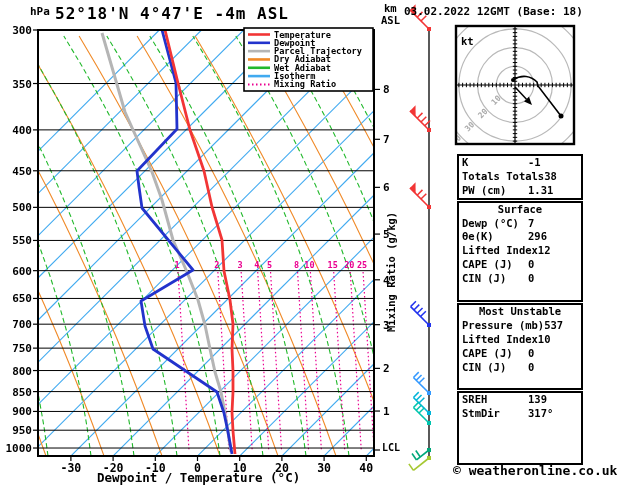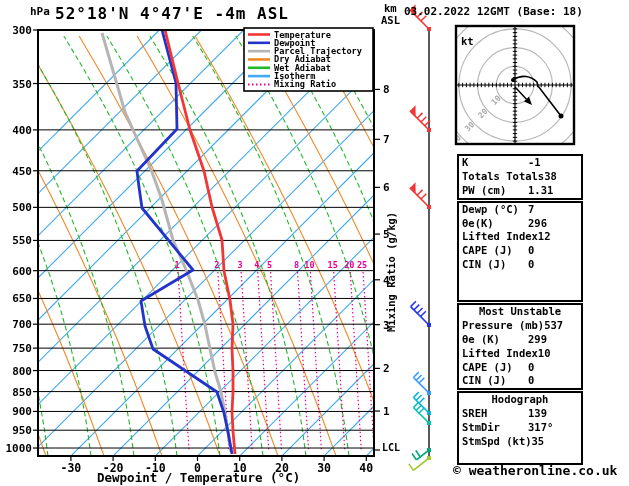--- a/index.html
+++ b/index.html
@@ -356,20 +356,21 @@
         <div class="trow">
           <span class="k">Totals Totals</span>
           <span class="v">38</span>
         </div>
         <div class="trow">
           <span class="k">PW (cm)</span>
           <span class="v">1.31</span>
         </div>
       </div>
       <div class="tbox" style="top: 200.7px; height: 101.3px;">
+        <div class="ttitle">Surface</div>
         <div class="trow">
           <span class="k">Dewp (°C)</span>
           <span class="v">7</span>
         </div>
         <div class="trow">
           <span class="k">θe(K)</span>
           <span class="v">296</span>
         </div>
         <div class="trow">
           <span class="k">Lifted Index</span>
@@ -384,45 +385,36 @@
           <span class="v">0</span>
         </div>
       </div>
       <div class="tbox" style="top: 303px; height: 87.4px;">
         <div class="ttitle">Most Unstable</div>
         <div class="trow">
           <span class="k">Pressure (mb)</span>
           <span class="v">537</span>
         </div>
         <div class="trow">
-          <span class="k">θe (K)</span>
-          <span class="v">299</span>
-        </div>
-        <div class="trow">
           <span class="k">Lifted Index</span>
           <span class="v">10</span>
         </div>
         <div class="trow">
           <span class="k">CAPE (J)</span>
           <span class="v">0</span>
         </div>
         <div class="trow">
           <span class="k">CIN (J)</span>
           <span class="v">0</span>
         </div>
       </div>
       <div class="tbox" style="top: 391.4px; height: 73.5px;">
-        <div class="ttitle">Hodograph</div>
         <div class="trow">
           <span class="k">SREH</span>
           <span class="v">139</span>
         </div>
         <div class="trow">
           <span class="k">StmDir</span>
           <span class="v">317°</span>
-        </div>
-        <div class="trow">
-          <span class="k">StmSpd (kt)</span>
-          <span class="v">35</span>
         </div>
       </div>
     </div>
 </div>
 
 </body></html>

